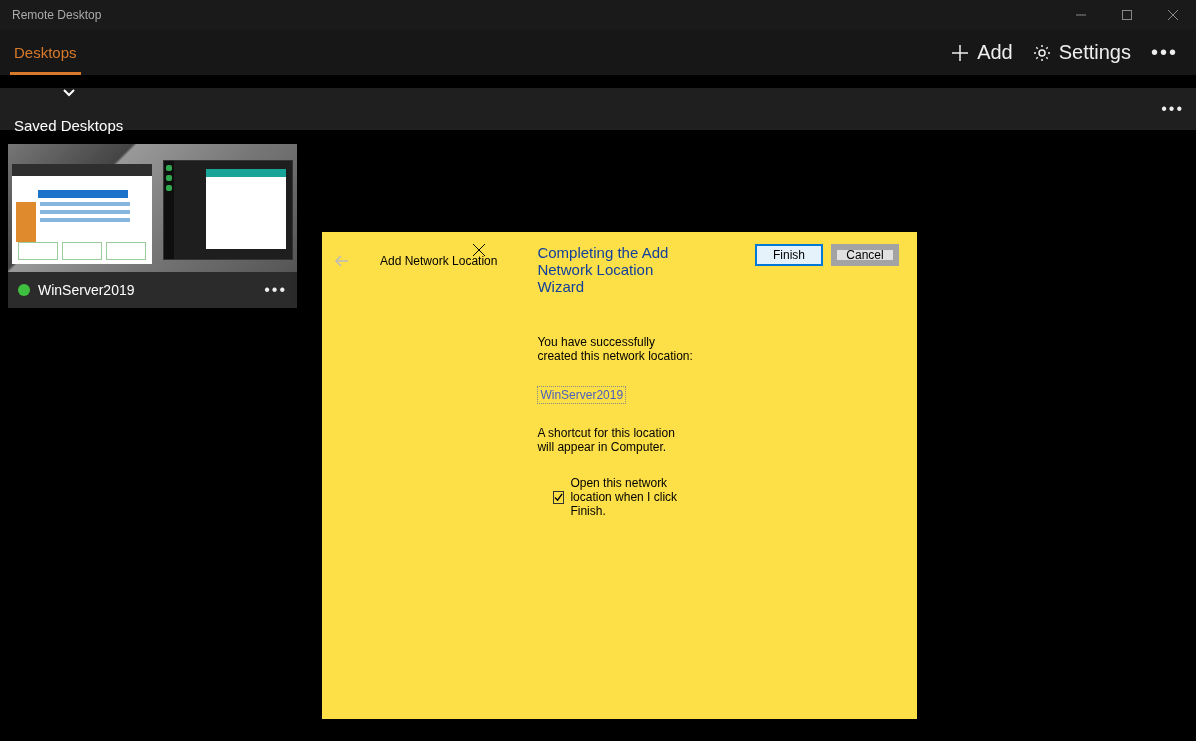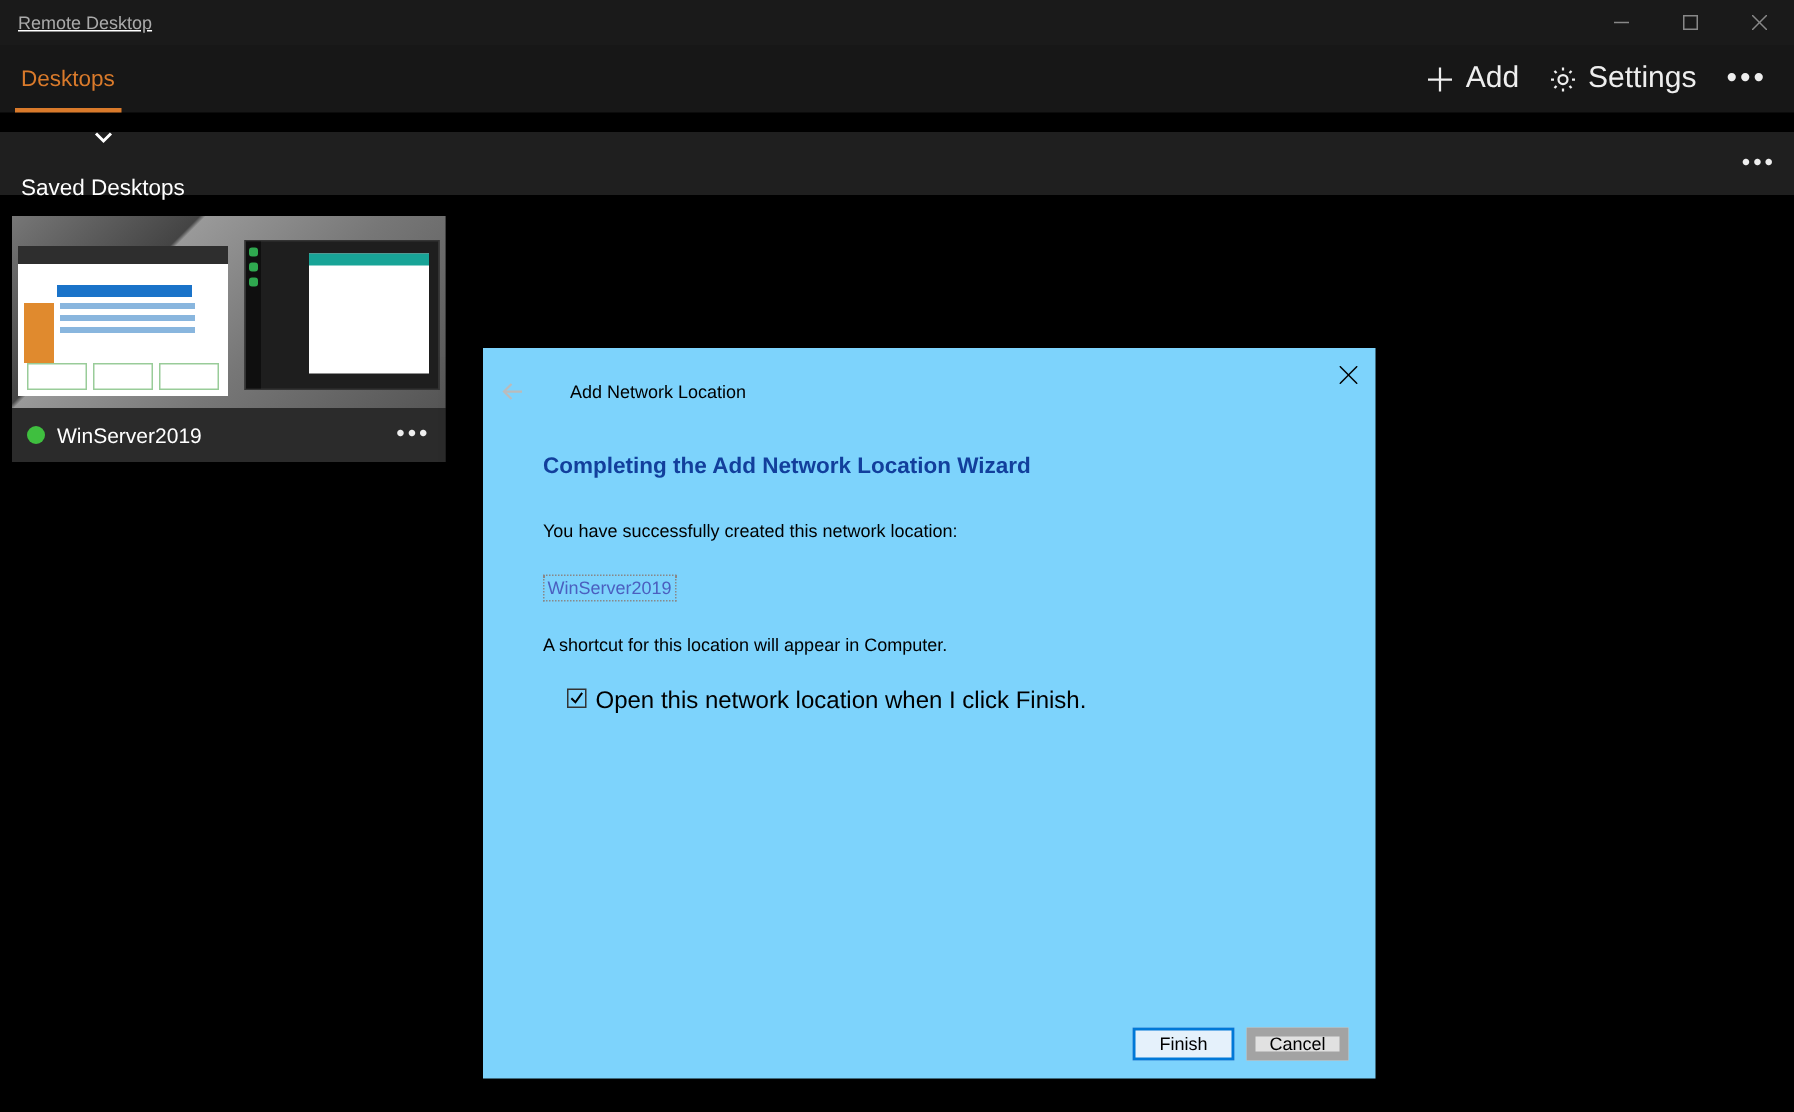--- a/index.html
+++ b/index.html
@@ -1,19 +1,19 @@
 <!DOCTYPE html>
 <html><head>
 <meta charset="utf-8">
 <style>
   * { box-sizing: border-box; margin: 0; padding: 0; font-family: "Segoe UI", Arial, sans-serif; }
   html, body { width: 1196px; height: 741px; background: #000; overflow: hidden; color: #fff; }
 
   
-  .titlebar { height: 30px; background: #1a1a1a; display: flex; align-items: center; justify-content: space-between; text-decoration: underline; }
+  .titlebar { height: 30px; background: #1a1a1a; display: flex; align-items: center; justify-content: space-between; }
   .titlebar .title { font-size: 12px; color: #aaa; padding-left: 12px; }
   .win-controls { display: flex; }
   .win-btn { width: 46px; height: 30px; display: flex; align-items: center; justify-content: center; color: #888; }
   .win-btn svg { width: 10px; height: 10px; }
 
   
   .toolbar { height: 46px; background: #171717; display: flex; align-items: stretch; justify-content: space-between; border-bottom: 1px solid #000; }
   .tabs { display: flex; align-items: stretch; }
   .tab { display: flex; align-items: center; padding: 0 14px; font-size: 15px; color: #d97a2b; position: relative; }
   .tab.active::after { content: ""; position: absolute; left: 10px; right: 10px; bottom: 0; height: 3px; background: #d97a2b; }
@@ -43,32 +43,32 @@
   .thumb .w2 .side .dot { width: 6px; height: 6px; margin: 4px auto 0; background: #2fa84f; border-radius: 2px; }
   .thumb .w2 .inner { position: absolute; top: 8px; right: 6px; width: 80px; height: 80px; background: #fff; }
   .thumb .w2 .inner .accent { height: 8px; background: #18a497; }
   .tile-footer { height: 36px; display: flex; align-items: center; justify-content: space-between; padding: 0 10px; background: #2b2b2b; }
   .tile-left { display: flex; align-items: center; gap: 8px; }
   .status-dot { width: 12px; height: 12px; border-radius: 50%; background: #3fbf3f; }
   .tile-name { font-size: 14px; color: #fff; }
   .dots { color: #eee; letter-spacing: 2px; }
 
   
-  .dialog { position: absolute; left: 322px; top: 232px; width: 595px; height: 487px; background: #7dd3fc; color: #000; box-shadow: 0 6px 20px rgba(0,0,0,.5); display: flex; flex-direction: column; }
+  .dialog { position: absolute; left: 322px; top: 232px; width: 595px; height: 487px; background: #fde047; color: #000; box-shadow: 0 6px 20px rgba(0,0,0,.5); display: flex; flex-direction: row; }
   .dlg-header { height: 58px; display: flex; align-items: center; position: relative; }
   .dlg-back { width: 40px; display: flex; justify-content: center; color: #999; }
   .dlg-back svg { width: 16px; height: 16px; }
   .dlg-title { font-size: 12px; color: #000; padding-left: 18px; }
   .dlg-close { position: absolute; right: 6px; top: 6px; width: 24px; height: 24px; display: flex; align-items: center; justify-content: center; }
   .dlg-close svg { width: 12px; height: 12px; }
   .dlg-body { flex: 1; padding: 12px 40px 0 40px; }
-  .dlg-heading { color: #123f9c; font-size: 15px; font-weight: 700; margin-bottom: 28px; }
+  .dlg-heading { color: #123f9c; font-size: 15px; font-weight: 400; margin-bottom: 40px; }
   .dlg-text { font-size: 12px; color: #000; margin-bottom: 22px; }
   .dlg-link { font-size: 12px; color: #4b5fbf; border: 1px dotted #888; padding: 1px 2px; display: inline-block; margin-bottom: 22px; }
-  .dlg-check { display: flex; gap: 6px; font-size: 16px; margin-top: 6px; padding-left: 16px; }
+  .dlg-check { display: flex; align-items: center; gap: 6px; font-size: 12px; margin-top: 6px; padding-left: 16px; }
   .chk { width: 13px; height: 13px; border: 1px solid #333; display: inline-flex; align-items: center; justify-content: center; }
   .chk svg { width: 9px; height: 9px; }
   .dlg-footer { height: 46px; border-top: none; display: flex; align-items: center; justify-content: flex-end; gap: 8px; padding-right: 18px; }
   .btn { min-width: 68px; height: 22px; font-size: 12px; background: #e1e1e1; border: 6px solid #a3a3a3; display: flex; align-items: center; justify-content: center; }
   .btn.primary { border: 2px solid #0078d7; background: #e5f1fb; height: 22px; margin-left: 22px; }
 </style>
 </head>
 <body>
 
 <div class="titlebar">

